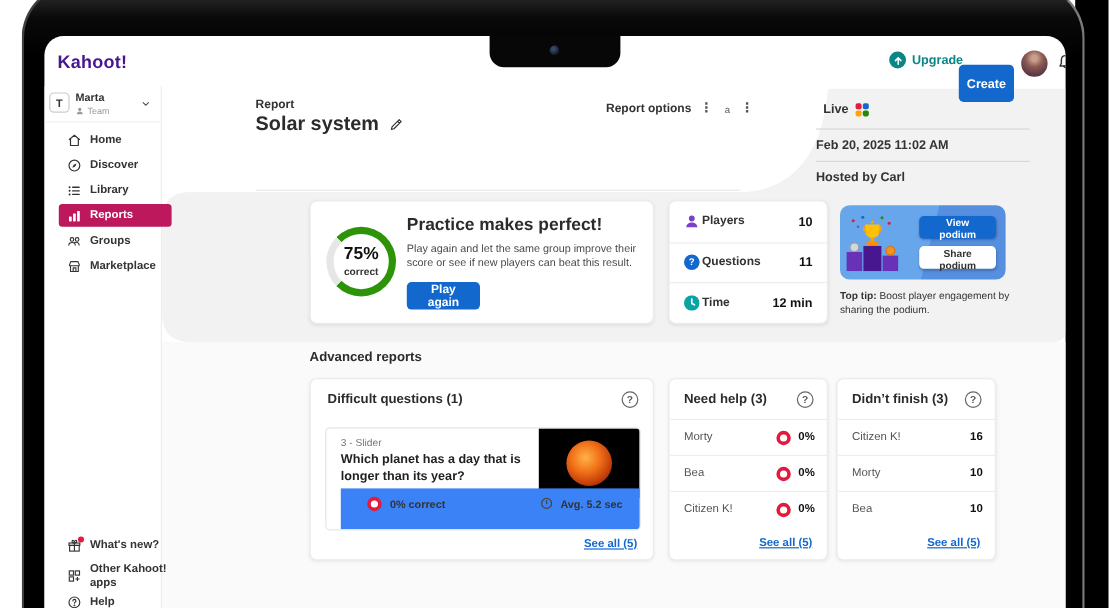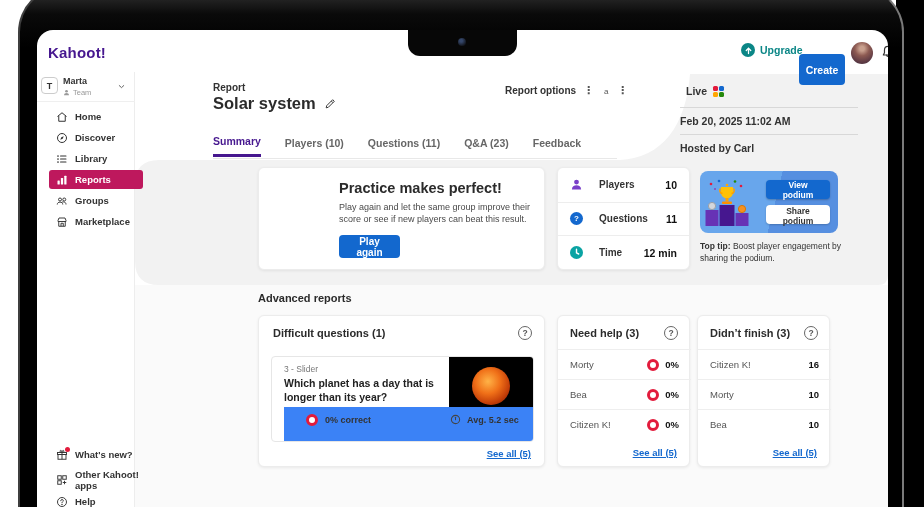--- a/index.html
+++ b/index.html
@@ -40,21 +40,21 @@
   .info-tx{font-size:10.5px;font-weight:600;color:#333;}
   .info-div{height:1px;background:#d8d8d8;}
   .kmark{display:grid;grid-template-columns:5px 5px;grid-template-rows:5px 5px;gap:1px;}
   .kmark i{border-radius:1.5px;}
   
   .card{background:#fff;border:1px solid #ececec;border-radius:6px;box-shadow:0 1px 3px rgba(0,0,0,.07);}
   .donut{width:58px;height:58px;border-radius:50%;background:conic-gradient(from -45deg,#2d9408 0 270deg,#e6e6e6 270deg 360deg);display:flex;align-items:center;justify-content:center;}
   .donut-in{width:46px;height:46px;border-radius:50%;background:#fff;display:flex;flex-direction:column;align-items:center;justify-content:center;}
   .pct{font-size:14.5px;font-weight:800;color:#111;line-height:1;}
   .pct-cap{font-size:8.5px;font-weight:600;color:#333;margin-top:1px;}
-  .stat-row{height:34.3px;display:flex;align-items:center;padding:0 12px;gap:16px;}
+  .stat-row{height:34.3px;display:flex;align-items:center;padding:0 12px;gap:2px;}
   .stat-row+.stat-row{border-top:1px solid #ededed;}
   .stat-lb{font-size:10px;font-weight:600;color:#333;flex:1;}
   .stat-vl{font-size:10.5px;font-weight:800;color:#111;}
   .circle-ic{width:13px;height:13px;border-radius:50%;display:flex;align-items:center;justify-content:center;color:#fff;font-size:8px;font-weight:700;}
   .help{width:14px;height:14px;border:1.3px solid #666;border-radius:50%;font-size:8.5px;font-weight:700;color:#555;display:flex;align-items:center;justify-content:center;cursor:pointer;}
   .ring{width:12px;height:12px;border:3px solid #e21b3c;border-radius:50%;background:#fff;}
   .card-title{font-size:11px;font-weight:800;color:#2b2b2b;}
   .see-all{font-size:9.5px;font-weight:800;color:#1368ce;text-decoration:underline;cursor:pointer;}
   .p-name{font-size:9.5px;font-weight:400;color:#555;}
   .p-val{font-size:9.5px;font-weight:800;color:#111;}
@@ -193,44 +193,43 @@
             <path d="M4 20l1-4L16 5l3 3L8 19l-4 1ZM13.5 7.5l3 3"></path>
           </svg>
       </div>
       <div class="abs row" style="left:468px;top:55px;gap:7px;cursor:pointer;">
         <span style="font-size:10px;font-weight:700;color:#333;">Report options</span>
         <span class="kebab">⋮</span>
       </div>
       <span class="abs" style="left:567px;top:57px;font-size:8px;color:#555;">a</span>
       <span class="abs kebab" style="left:580px;top:55px;cursor:pointer;">⋮</span>
 
-      <div class="abs row" style="left:176px;top:105px;gap:24px;">
-        <span class="tab active">Summary</span>
-        <span class="tab">Players (10)</span>
-        <span class="tab">Questions (11)</span>
-        <span class="tab">Q&amp;A (23)</span>
-        <span class="tab">Feedback</span>
-      </div>
       <div class="abs tabs-line" style="left:176px;top:128px;width:404px;"></div>
 
       <div class="abs row" style="left:649px;top:55px;gap:6px;">
         <span class="info-tx">Live</span>
         <span class="kmark">
           <i style="background:#e21b3c;"></i>
             <i style="background:#1368ce;"></i>
             <i style="background:#ffa602;"></i>
             <i style="background:#26890c;"></i>
         </span>
       </div>
       <div class="abs info-div" style="left:643px;top:77px;width:178px;"></div>
       <div class="abs info-tx" style="left:643px;top:85px;">Feb 20, 2025 11:02 AM</div>
       <div class="abs info-div" style="left:643px;top:104px;width:178px;"></div>
       <div class="abs info-tx" style="left:643px;top:112px;">Hosted by Carl</div>
 
       <div class="abs card" style="left:221px;top:137px;width:287px;height:103px;">
+        <div class="abs donut" style="left:13px;top:21px;">
+          <div class="donut-in">
+            <span class="pct">75%</span>
+            <span class="pct-cap">correct</span>
+          </div>
+        </div>
         <div class="abs" style="left:80px;top:12px;font-size:14.5px;font-weight:800;color:#2b2b2b;">Practice makes perfect!</div>
         <div class="abs" style="left:80px;top:33px;width:200px;font-size:9px;color:#4a4a4a;line-height:1.35;">Play again and let the same group improve their score or see if new players can beat this result.</div>
         <button class="abs btn-blue" style="left:80px;top:67px;width:61px;height:23px;font-size:10px;">Play again</button>
       </div>
 
       <div class="abs card" style="left:520px;top:137px;width:133px;height:103px;display:flex;flex-direction:column;">
         <div class="stat-row">
           <svg width="13" height="13" viewBox="0 0 24 24" fill="#7b40c9">
               <circle cx="12" cy="7.5" r="4.5"></circle>
               <path d="M3.5 21c0-5 4-7.5 8.5-7.5s8.5 2.5 8.5 7.5z"></path>

